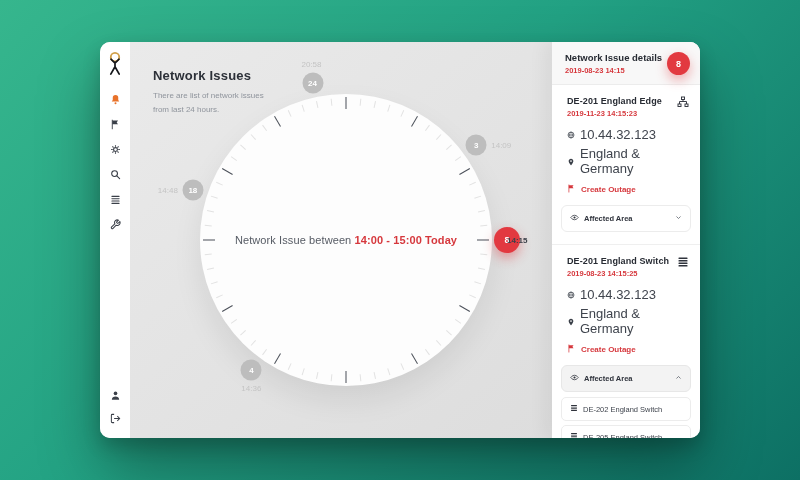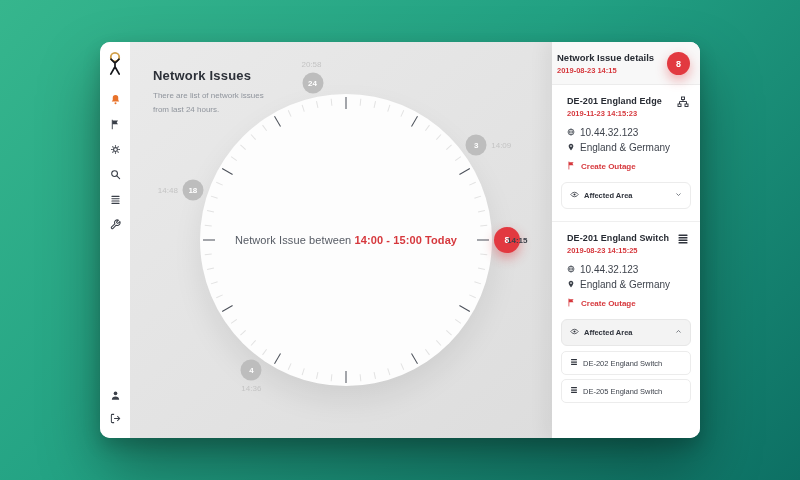--- a/index.html
+++ b/index.html
@@ -50,37 +50,37 @@
   .bubble-label{position:absolute;font-size:8px;color:#c4c4c4;white-space:nowrap;}
   .side-right .bubble-label{left:15px;top:-4px;}
   .side-left  .bubble-label{right:15px;top:-4px;}
   .side-top   .bubble-label{bottom:14px;left:0;transform:translateX(-55%);}
   .side-bottom .bubble-label{top:14px;left:0;transform:translateX(-50%);}
   .bubble-wrap.active.side-right .bubble-label{left:0;color:#3c4049;font-weight:bold;}
   
   .panel{width:148px;flex:none;background:#fff;display:flex;flex-direction:column;box-shadow:-8px 0 16px rgba(0,0,0,.05);z-index:2;}
   .panel-header{
     background:#f8f8f8;border-bottom:1px solid #ececec;
-    padding:10px 10px 9px 5px;display:flex;justify-content:space-between;align-items:center;flex:none;
+    padding:10px 10px 9px 13px;display:flex;justify-content:space-between;align-items:center;flex:none;
   }
   .ph-title{font-size:9.5px;font-weight:bold;color:#272b33;}
   .ph-date{font-size:7.5px;color:#d6383d;font-weight:bold;margin-top:3px;}
   .badge{
     width:23px;height:23px;border-radius:50%;background:#e23940;color:#fff;flex:none;
     font-weight:bold;font-size:9px;display:flex;align-items:center;justify-content:center;
     box-shadow:0 5px 12px rgba(226,57,64,.4);
   }
   .card{padding:11px 9px 12px 15px;}
   .card.first{border-bottom:1px solid #efefef;}
   .card-top{display:flex;justify-content:space-between;align-items:flex-start;}
   .card-title{font-size:9px;font-weight:bold;color:#272b33;letter-spacing:.1px;}
   .card-kind{line-height:0;margin-right:2px;}
   .card-kind svg{width:12px;height:12px;}
   .card-date{font-size:7.5px;color:#d6383d;font-weight:bold;margin-top:3px;}
-  .info-row{display:flex;align-items:center;gap:5px;margin-top:4px;font-size:10px;color:#3f444d;}
+  .info-row{display:flex;align-items:center;gap:5px;margin-top:4px;font-size:13px;color:#3f444d;}
   .info-row.f{margin-top:9px;}
   .info-row svg{width:8px;height:8px;flex:none;}
   .action-row{display:flex;align-items:center;gap:5px;margin-top:8px;font-size:8px;color:#d6383d;font-weight:bold;cursor:pointer;}
   .action-row svg{width:9px;height:9px;flex:none;}
   .affected-box{
     margin:10px 0 0 -6px;border:1px solid #ececec;border-radius:6px;background:#fff;
     padding:7px 8px;display:flex;align-items:center;gap:5px;
     font-size:7.5px;font-weight:bold;color:#2e323b;cursor:pointer;
   }
   .affected-box svg{width:9px;height:9px;flex:none;}

